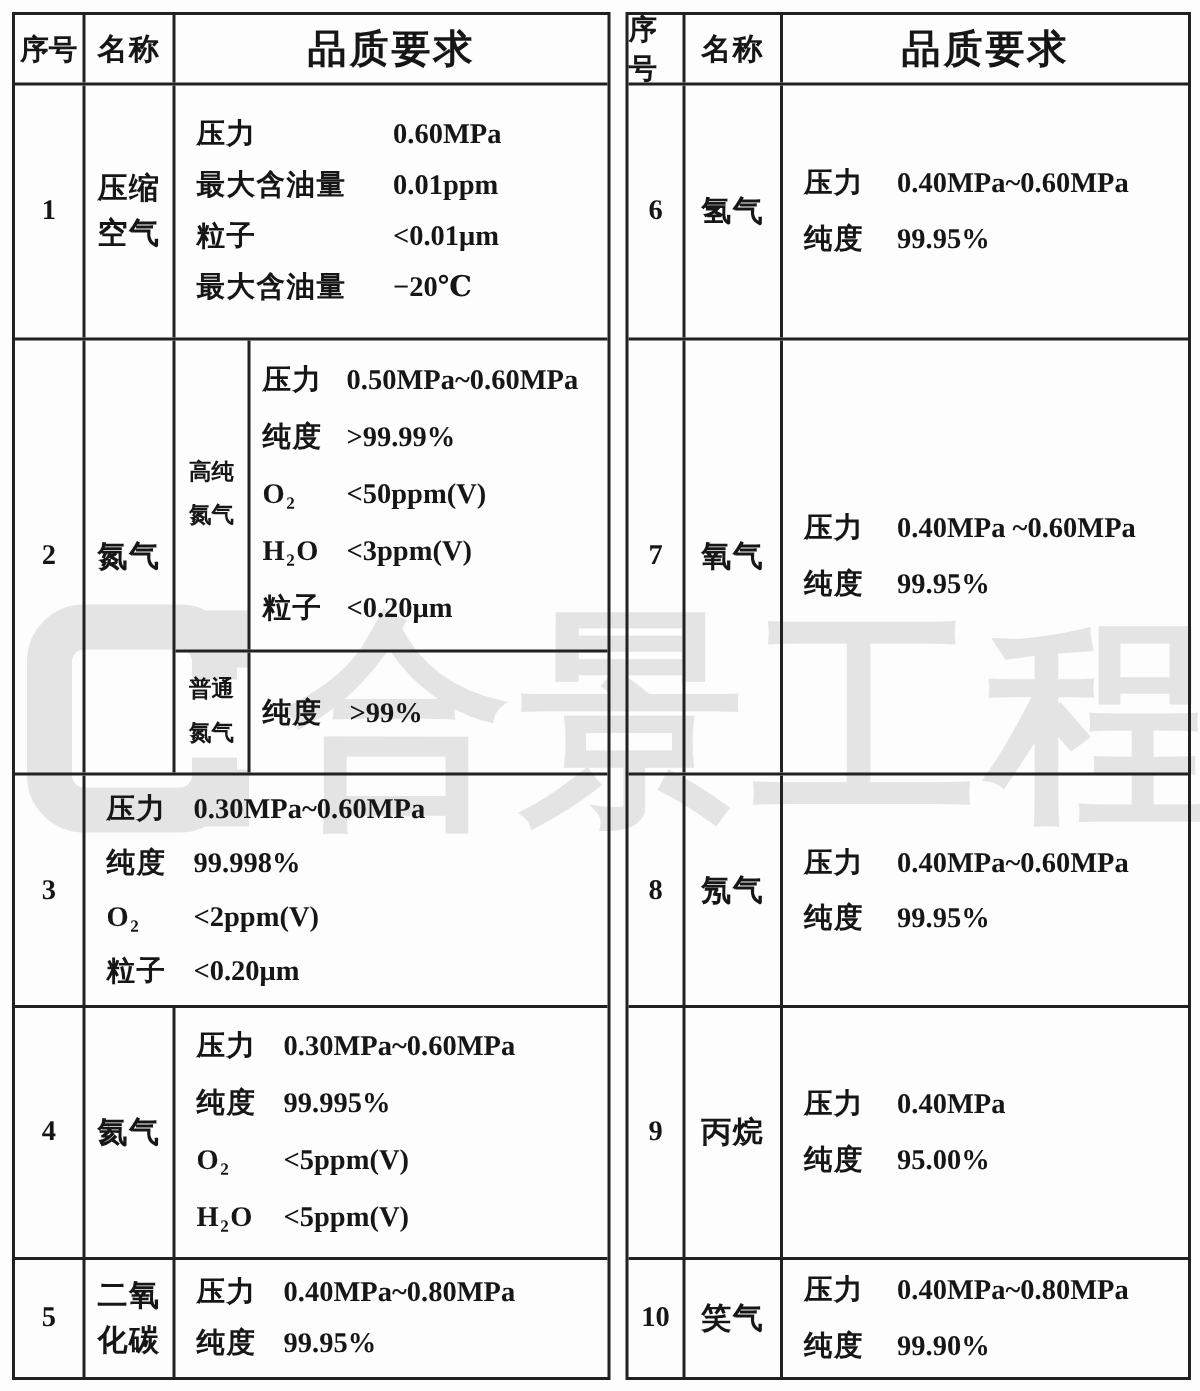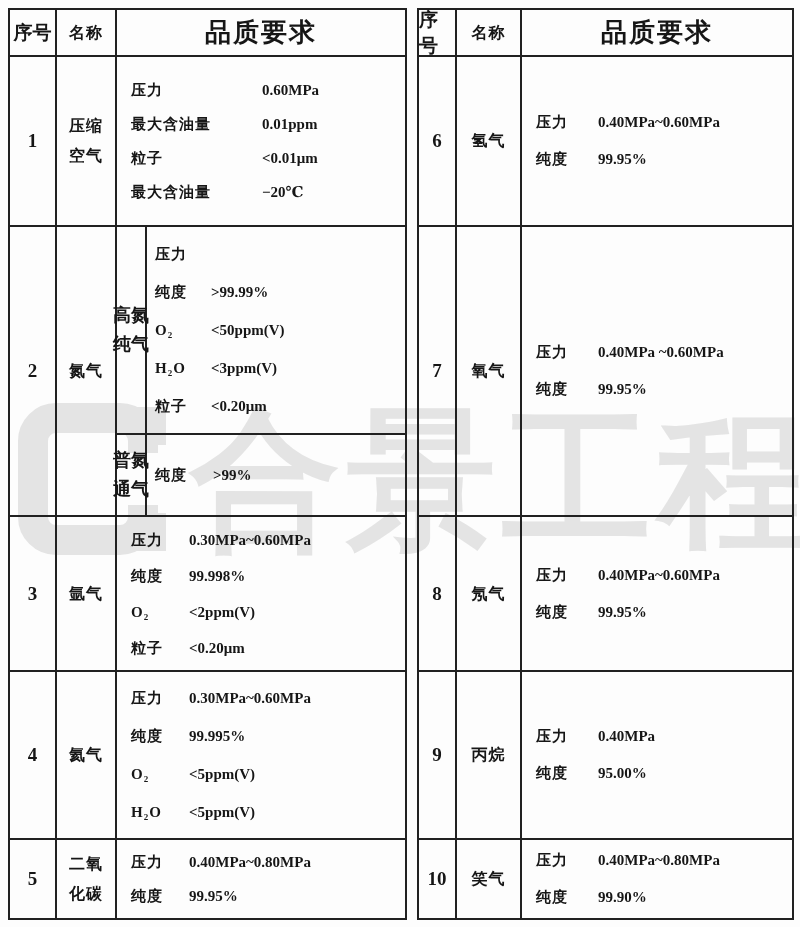--- a/index.html
+++ b/index.html
@@ -50,44 +50,44 @@
   .h-r2{height:290px}
   .h-r3{height:155px}
   .h-r4{height:168px}
   .h-r5{flex:1;border-bottom:none}
 
   .c-no{border-right:2px solid var(--ln);display:flex;align-items:center;justify-content:center;
     font-size:19px;flex:0 0 auto}
   .tbl-left .c-no{width:47px}
   .tbl-right .c-no{width:38px}
   .c-name{border-right:2px solid var(--ln);display:flex;flex-direction:column;align-items:center;
-    justify-content:center;font-size:16px;line-height:30px;flex:0 0 auto;letter-spacing:1px}
+    justify-content:center;font-size:20px;line-height:30px;flex:0 0 auto;letter-spacing:1px}
   .tbl-left .c-name{width:60px}
   .tbl-right .c-name{width:65px}
   .c-q{flex:1;display:flex;align-items:center;justify-content:center;font-size:26px;letter-spacing:2px}
-  .c-spec{flex:1;display:flex;flex-direction:column;justify-content:center;padding-left:14px;font-size:15px}
+  .c-spec{flex:1;display:flex;flex-direction:column;justify-content:center;padding-left:14px;font-size:19px}
 
   .spec-line{display:flex;align-items:baseline;white-space:nowrap}
   .spec-label{flex:0 0 auto;width:58px;letter-spacing:1px}
   .spec-value{flex:0 0 auto}
 
   .r1 .spec-line{line-height:34px}
   .r1 .spec-label{width:131px}
   .r3 .spec-line{line-height:36px}
   .r4 .spec-line{line-height:38px}
   .r5 .spec-line{line-height:34px}
   .rr .spec-line{line-height:37px}
   .rr .spec-label{width:62px}
 
   
   .subwrap{flex:1;display:flex;flex-direction:column}
   .sub-a{height:208px;border-bottom:2px solid var(--ln);display:flex}
   .sub-b{flex:1;display:flex}
-  .c-sub{width:30px;border-right:2px solid var(--ln);display:flex;flex-direction:row;
-    align-items:center;justify-content:center;font-size:18px;line-height:29px;flex:0 0 auto}
+  .c-sub{width:50px;border-right:2px solid var(--ln);display:flex;flex-direction:column;
+    align-items:center;justify-content:center;font-size:15px;line-height:29px;flex:0 0 auto}
   .sub-a .c-spec,.sub-b .c-spec{padding-left:8px}
   .sub-a .spec-line{line-height:38px}
   .sub-a .spec-label{width:56px}
   .sub-b .spec-label{width:58px}
 </style>
 </head>
 <body>
 
 <div class="page">
 
@@ -142,20 +142,21 @@
       </div>
       <div class="subwrap">
         <div class="sub-a">
           <div class="c-sub">
             <span>高纯</span>
             <span>氮气</span>
           </div>
           <div class="c-spec">
             <div class="spec-line">
               <span class="spec-label">压力</span>
+              <span class="spec-value">0.50MPa~0.60MPa</span>
             </div>
             <div class="spec-line">
               <span class="spec-label">纯度</span>
               <span class="spec-value">&gt;99.99%</span>
             </div>
             <div class="spec-line">
               <span class="spec-label">O₂</span>
               <span class="spec-value">&lt;50ppm(V)</span>
             </div>
             <div class="spec-line">
@@ -178,23 +179,20 @@
               <span class="spec-label">纯度</span>
               <span class="spec-value">&gt;99%</span>
             </div>
           </div>
         </div>
       </div>
     </div>
 
     <div class="trow h-r3 r3">
       <div class="c-no">3</div>
-      <div class="c-name">
-        <span>氩气</span>
-      </div>
       <div class="c-spec">
         <div class="spec-line">
           <span class="spec-label">压力</span>
           <span class="spec-value">0.30MPa~0.60MPa</span>
         </div>
         <div class="spec-line">
           <span class="spec-label">纯度</span>
           <span class="spec-value">99.998%</span>
         </div>
         <div class="spec-line">

